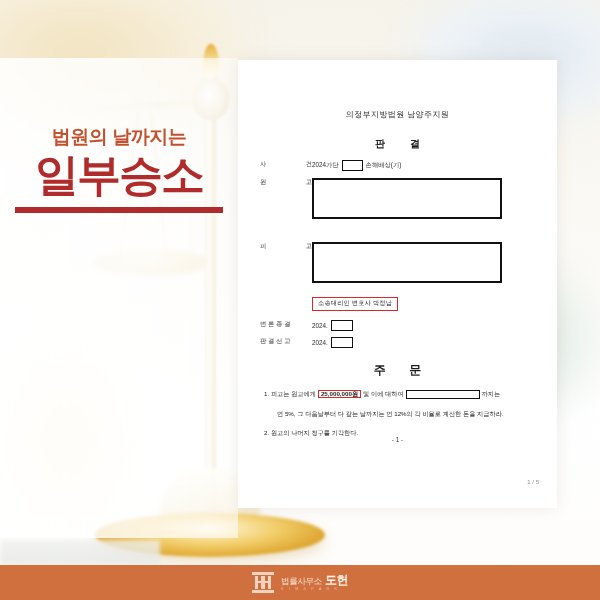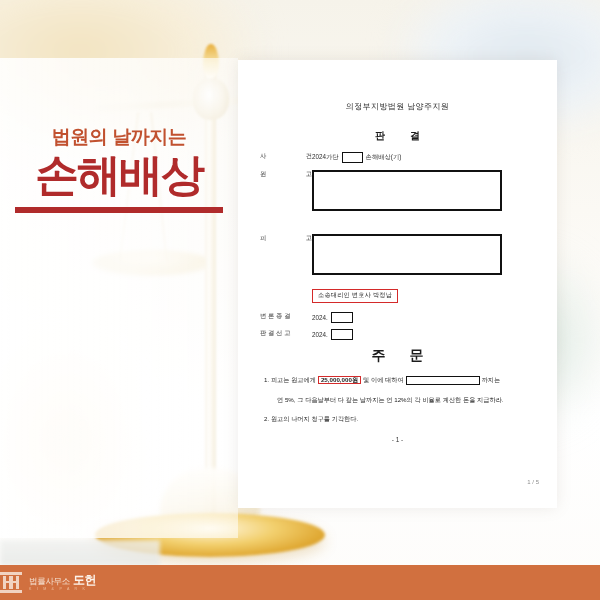--- a/index.html
+++ b/index.html
@@ -115,21 +115,21 @@
   .hl-rule {
     margin:9px auto 0; width:208px; height:6px; background:#b02b2b;
   }
 
   
   #doc {
     position:absolute; left:238px; top:60px; width:319px; height:448px;
     background:#ffffff;
     box-shadow:0 0 14px rgba(120,110,90,.13);
   }
-  .doc-inner { position:absolute; inset:0; padding:20px 22px 0 22px; }
+  .doc-inner { position:absolute; inset:0; padding:28px 22px 0 22px; }
 
   .court-name {
     text-align:center; font-size:8px; color:#2b2b2b; letter-spacing:.4px;
     margin-top:21px;
   }
   .doc-title {
     text-align:center; font-size:10px; font-weight:bold; color:#1c1c1c;
     letter-spacing:11px; margin-top:17px; text-indent:11px;
   }
 
@@ -156,22 +156,22 @@
   .atty-wrap { margin:8px 0 0 52px; }
   .atty {
     display:inline-block; border:1.6px solid #d42a2a; padding:1.5px 5px;
     font-size:6.2px; color:#222; letter-spacing:.2px;
   }
 
   .date-rows { margin-top:9px; }
   .date-rows .row { margin-top:6px; }
 
   .order-title {
-    text-align:center; font-size:14px; font-weight:bold; color:#1c1c1c;
-    letter-spacing:10px; margin-top:7px; text-indent:10px;
+    text-align:center; font-size:12px; font-weight:bold; color:#1c1c1c;
+    letter-spacing:10px; margin-top:14px; text-indent:10px;
   }
 
   .order-body { margin-top:11px; font-size:6.2px; color:#222; line-height:1; }
   .ob-line { display:flex; align-items:center; white-space:nowrap; }
   .ob-line.l1 { margin-left:4px; }
   .ob-line.l2 { margin-left:17px; margin-top:12px; }
   .ob-line.l3 { margin-left:4px; margin-top:13px; }
   .amount {
     display:inline-block; border:1.6px solid #d42a2a; padding:0 2px;
     font-weight:bold; margin:0 2px;
@@ -186,21 +186,21 @@
     text-align:center; font-size:6.5px; color:#333;
   }
   .sheet-no {
     position:absolute; right:18px; top:419px; font-size:6px; color:#8d8d8d;
   }
 
   
   #footer {
     position:absolute; left:0; bottom:0; width:600px; height:35px;
     background:#d1703f;
-    display:flex; align-items:center; gap:7px;
+    display:flex; align-items:center; justify-content:center; gap:7px;
   }
   .logo-mark { width:22px; height:21px; position:relative; opacity:.95; }
   .logo-top { position:absolute; left:0; top:0; width:22px; height:3px; background:#f3d9c8; }
   .logo-col { position:absolute; top:4px; width:3.2px; height:13px; background:#f3d9c8; }
   .logo-col.c1 { left:3px; } .logo-col.c2 { left:9.4px; } .logo-col.c3 { left:15.8px; }
   .logo-bar { position:absolute; left:3px; top:9px; width:16px; height:2.4px; background:#f3d9c8; }
   .logo-bot { position:absolute; left:0; bottom:0; width:22px; height:3px; background:#f3d9c8; }
   .logo-text { display:flex; flex-direction:column; line-height:1; }
   .logo-kr { font-size:8.5px; color:#f6e4d6; letter-spacing:-.3px; }
   .logo-kr b { font-size:12px; color:#fdf3ea; margin-left:3px; letter-spacing:-.5px; }
@@ -226,21 +226,21 @@
   <div class="scale-knob"></div>
   <div class="scale-finial"></div>
   <div class="scale-base-cone"></div>
   <div class="scale-base-disc"></div>
   <div class="desk-edge"></div>
   <div class="wash"></div>
 </div>
 
 <div id="headline">
   <div class="hl-sub">법원의 날까지는</div>
-  <div class="hl-main">손해배상</div>
+  <div class="hl-main">일부승소</div>
   <div class="hl-rule"></div>
 </div>
 
 <div id="doc">
   <div class="doc-inner">
 
     <div class="court-name">의정부지방법원 남양주지원</div>
     <div class="doc-title">판        결</div>
 
     <div class="row">

